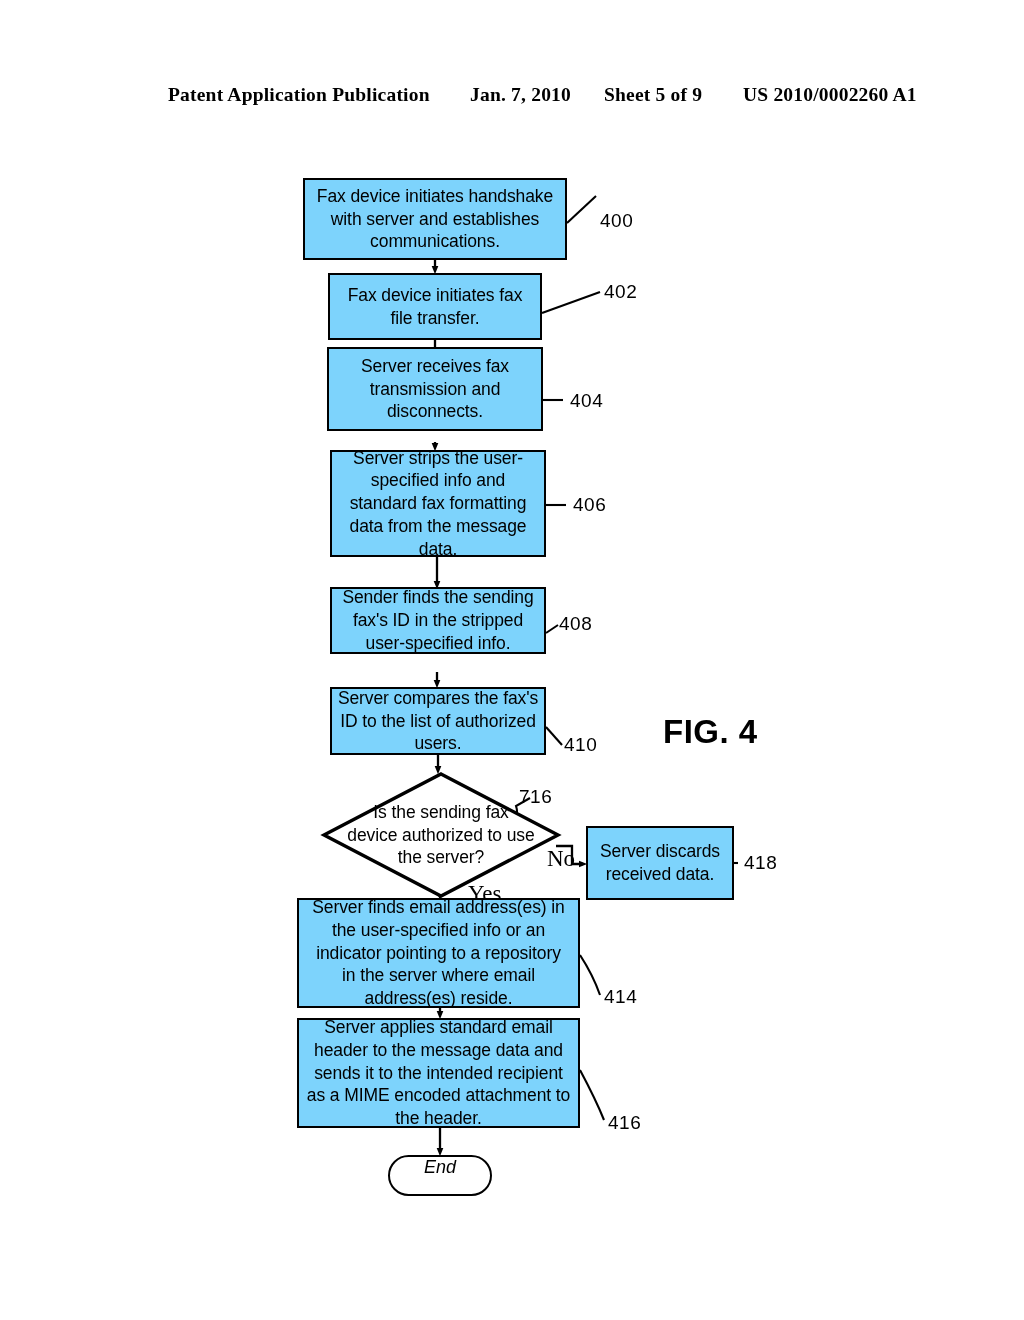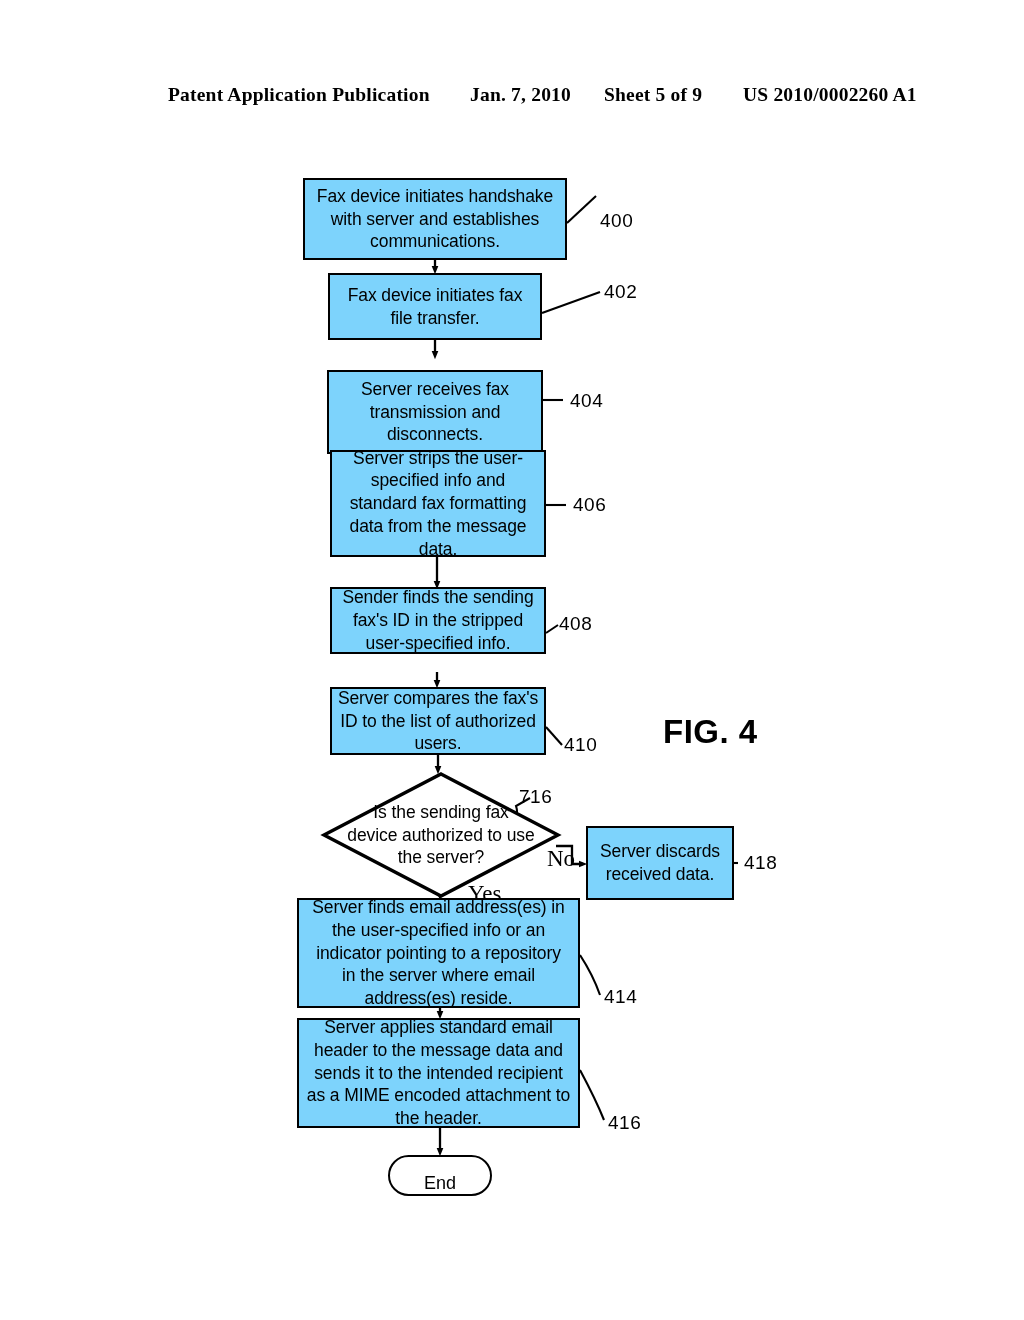--- a/index.html
+++ b/index.html
@@ -70,22 +70,23 @@
   }
 
   
   .terminator {
     position: absolute;
     box-sizing: border-box;
     border: 2.5px solid #000;
     border-radius: 24px;
     background: #fff;
     display: flex;
-    align-items: flex-end;
+    align-items: flex-start;
     justify-content: center;
+    font-style: italic;
   }
   .terminator .node-text {
     font-family: "Liberation Sans", sans-serif;
     font-size: 18px;
     color: #000;
   }
 
   
   .decision {
     position: absolute;
@@ -227,21 +228,21 @@
 communications.</span>
   </div>
   <span class="ref" style="left:600px; top:186px;margin-top:24px;">400</span>
 
   <div class="node" id="n402" style="left:328px; top:273px; width:214px; height:67px;">
     <span class="node-text">Fax device initiates fax
 file transfer.</span>
   </div>
   <span class="ref" style="left:604px; top:281px;">402</span>
 
-  <div class="node" id="n404" style="left:327px; top:370px; width:216px; height:84px;">
+  <div class="node" id="n404" style="left:327px; top:347px; width:216px; height:84px;">
     <span class="node-text">Server receives fax
 transmission and
 disconnects.</span>
   </div>
   <span class="ref" style="left:570px; top:390px;">404</span>
 
   <div class="node" id="n406" style="left:330px; top:450px; width:216px; height:107px;">
     <span class="node-text">Server strips the user-
 specified info and
 standard fax formatting

